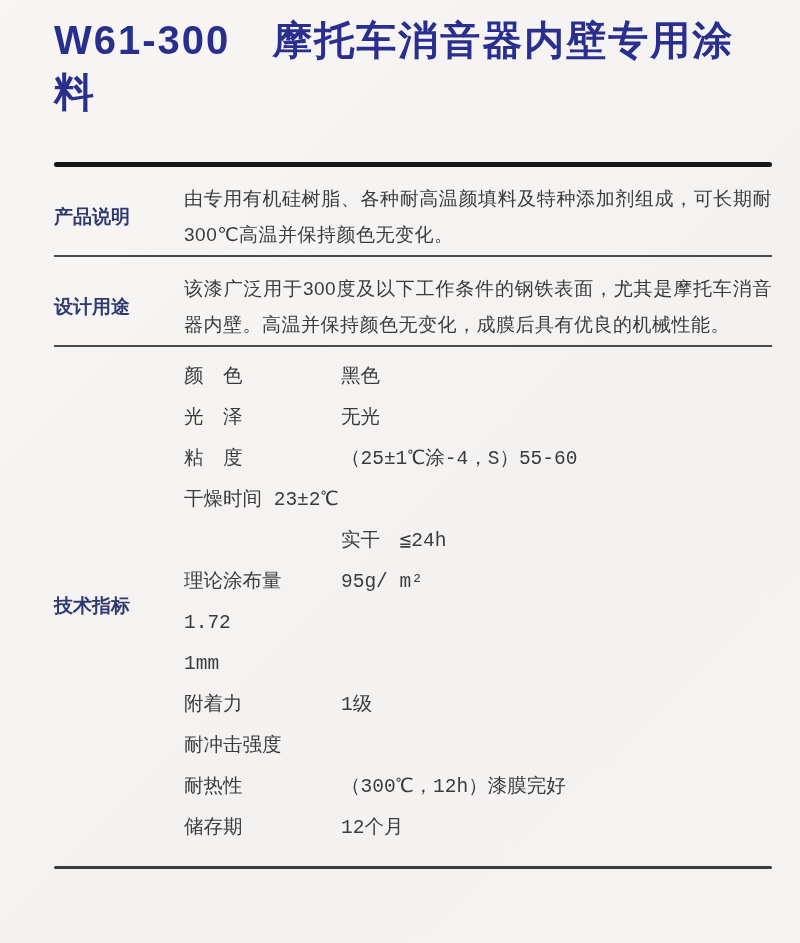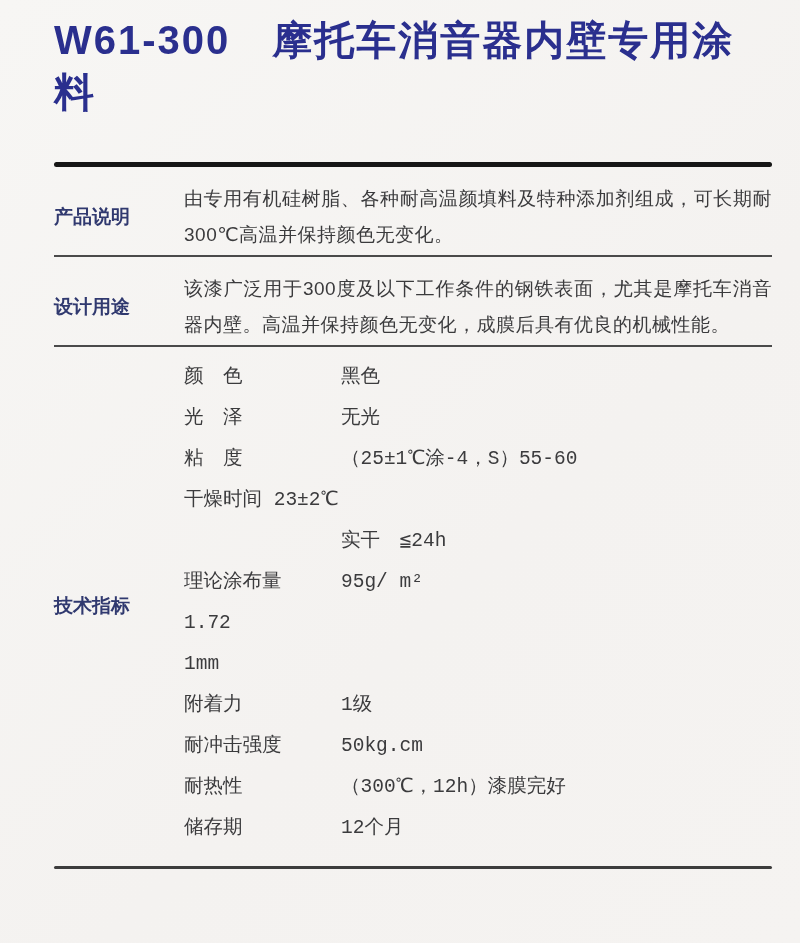--- a/index.html
+++ b/index.html
@@ -163,21 +163,20 @@
         <span class="spec-value">1mm</span>
       </div>
 
       <div class="spec-row">
         <span class="spec-name">附着力</span>
         <span class="spec-value">1级</span>
       </div>
 
       <div class="spec-row">
         <span class="spec-name">耐冲击强度</span>
-        <span class="spec-value">50kg.cm</span>
       </div>
 
       <div class="spec-row">
         <span class="spec-name">耐热性</span>
         <span class="spec-value">（300℃，12h）漆膜完好</span>
       </div>
 
 
       <div class="spec-row">
         <span class="spec-name">储存期</span>

